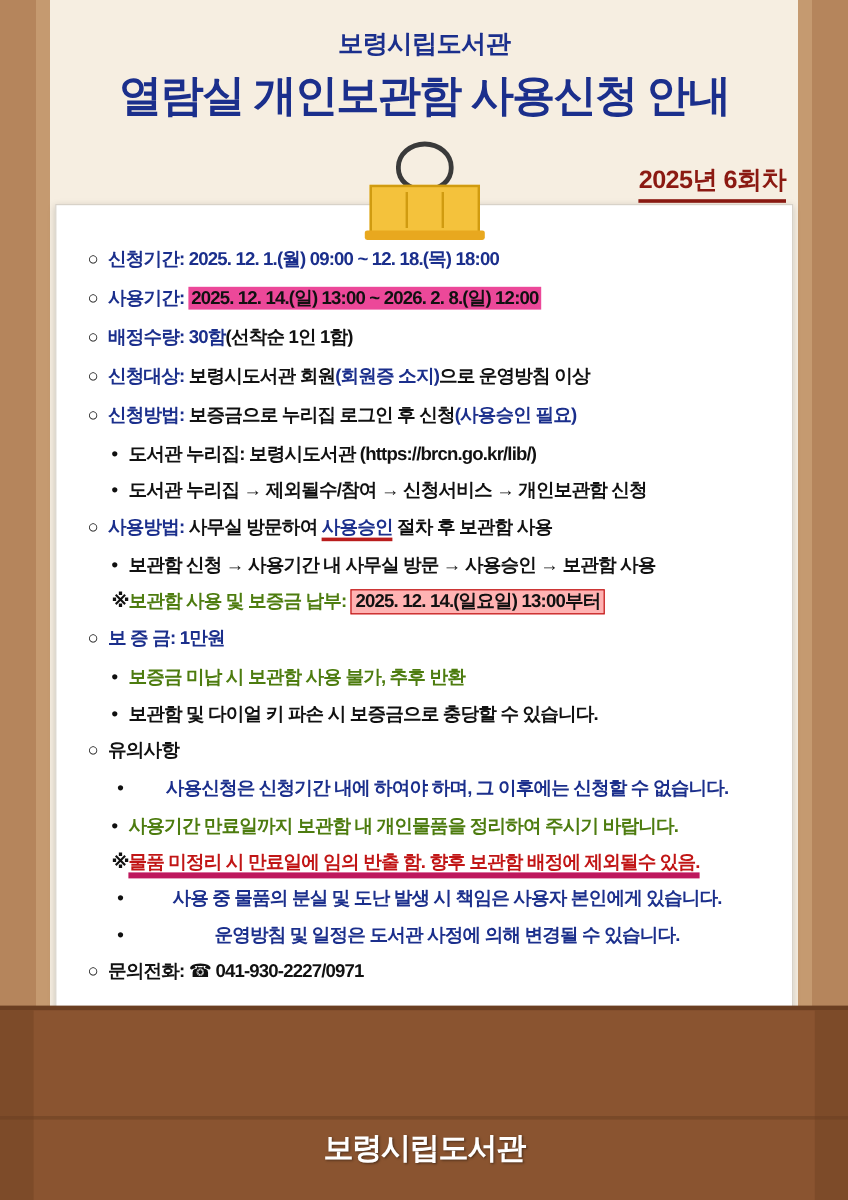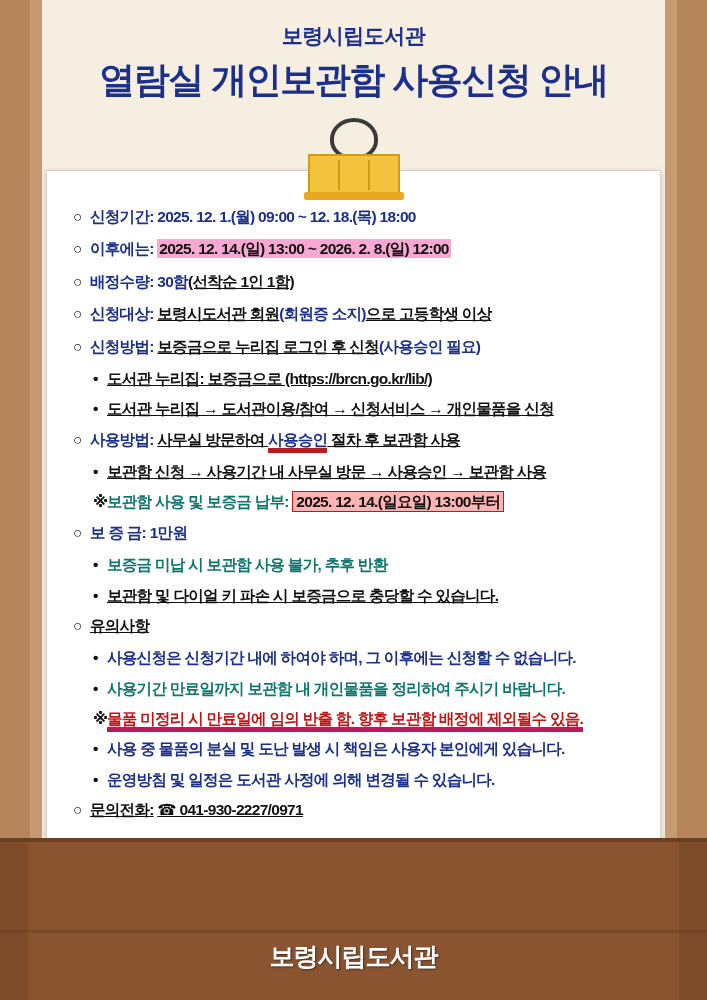--- a/index.html
+++ b/index.html
@@ -183,38 +183,38 @@
     color: #101010;
     font-weight: bold;
   }
   .row.sub {
     padding-left: 20px;
     margin-bottom: 11px;
   }
   .row.sub .bullet { width: 14px; }
   .row .txt { flex: 1 1 auto; }
 
-  .blue { color: #1b2f8c; }
-  .red { color: #0f766e; }
-  .black { color: #111; text-decoration: underline; }
+  .blue { color: #1b2f8c; text-align: center; }
+  .red { color: #4d7c0f; }
+  .black { color: #111; }
   .hl-red {
-    background: #f9a8d4;
+    background: #ec4899;
     color: #111;
     padding: 1px 2px;
   }
   .hl-red-border {
     background: #ffb3b3;
     color: #111;
     padding: 1px 3px;
     border: 1px solid #c11515;
     margin-top: 46px;
   }
   .underline-blue {
     color: #1b2f8c;
-    border-bottom: 5px solid #b91c1c;
+    border-bottom: 3px solid #b91c1c;
   }
   .note-underline {
     color: #c11515;
     border-bottom: 5px solid #be185d;
   }
 
   
   .footer {
     position: absolute;
     left: 0; right: 0;
@@ -236,72 +236,73 @@
     <div class="sub-title">보령시립도서관</div>
     <div class="main-title">열람실 개인보관함 사용신청 안내</div>
   </div>
 
   <div class="clip">
     <div class="clip-ring"></div>
     <div class="clip-body"></div>
     <div class="clip-base"></div>
   </div>
 
+  <div class="year-badge">2025년 6회차</div>
 
   <div class="card">
     <div class="content">
 
       <div class="row">
         <span class="bullet">○</span>
         <span class="txt">
           <span class="blue">신청기간:</span>
           <span class="blue">2025. 12. 1.(월) 09:00 ~ 12. 18.(목) 18:00</span>
         </span>
       </div>
 
       <div class="row">
         <span class="bullet">○</span>
         <span class="txt">
-          <span class="blue">이후에는:</span>
+          <span class="blue">사용기간:</span>
           <span class="hl-red">2025. 12. 14.(일) 13:00 ~ 2026. 2. 8.(일) 12:00</span>
         </span>
       </div>
 
       <div class="row">
         <span class="bullet">○</span>
         <span class="txt">
           <span class="blue">배정수량:</span>
           <span class="blue">30함</span><span class="black">(선착순 1인 1함)</span>
         </span>
       </div>
 
       <div class="row">
         <span class="bullet">○</span>
         <span class="txt">
           <span class="blue">신청대상:</span>
-          <span class="black">보령시도서관 회원</span><span class="blue">(회원증 소지)</span><span class="black">으로 고등학생 이상</span>
+          <span class="black">보령시도서관 회원</span><span class="blue">(회원증 소지)</span><span class="black">으로 운영방침 이상</span>
         </span>
       </div>
 
       <div class="row">
         <span class="bullet">○</span>
         <span class="txt">
           <span class="blue">신청방법:</span>
           <span class="black">보증금으로 누리집 로그인 후 신청</span><span class="blue">(사용승인 필요)</span>
         </span>
       </div>
 
       <div class="row sub">
         <span class="bullet">•</span>
-        <span class="txt black">도서관 누리집: 보증금으로 (https://brcn.go.kr/lib/)</span>
+        <span class="txt black">도서관 누리집: 보령시도서관 (https://brcn.go.kr/lib/)</span>
       </div>
 
       <div class="row sub">
         <span class="bullet">•</span>
-        <span class="txt black">도서관 누리집 → 도서관이용/참여 → 신청서비스 → 개인물품을 신청</span>
+        <span class="txt black">도서관 누리집 → 제외될수/참여 → 신청서비스 → 개인보관함 신청</span>
       </div>
 
       <div class="row">
         <span class="bullet">○</span>
         <span class="txt">
           <span class="blue">사용방법:</span>
           <span class="black">사무실 방문하여 </span><span class="underline-blue">사용승인</span><span class="black"> 절차 후 보관함 사용</span>
         </span>
       </div>
 

